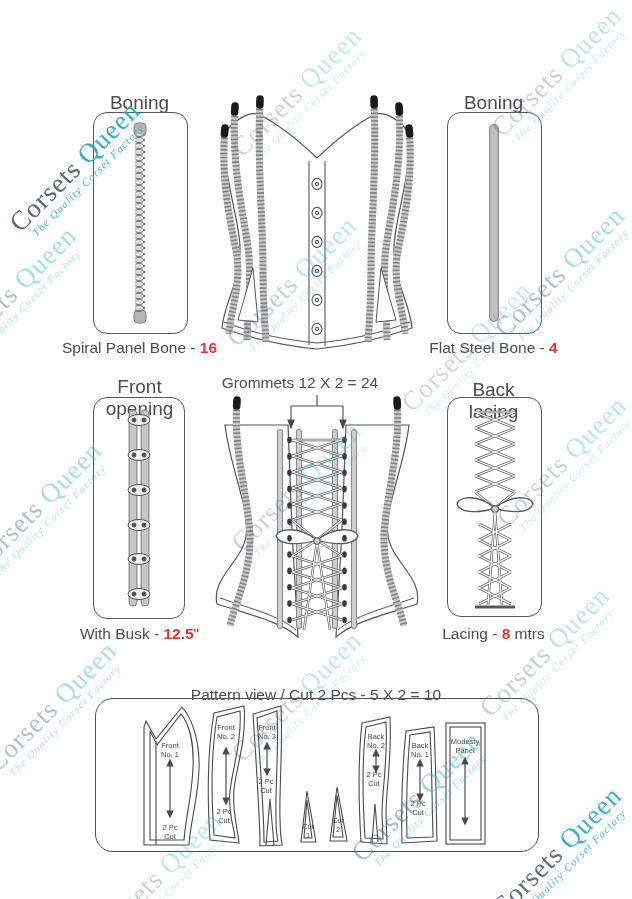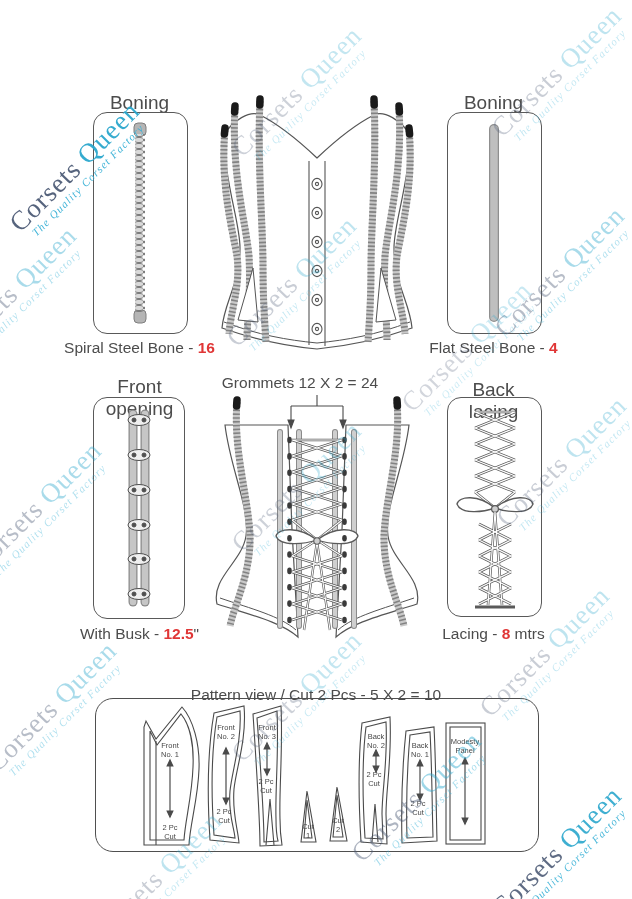--- a/index.html
+++ b/index.html
@@ -38,21 +38,21 @@
         </pattern>
       </defs>
       <g>
         <rect x="40" y="10" width="12" height="13" rx="4" fill="#b5b5b5" stroke="#7f7f7f" stroke-width="1"></rect>
         <rect x="40" y="197" width="12" height="13" rx="4" fill="#b5b5b5" stroke="#7f7f7f" stroke-width="1"></rect>
         <rect x="41" y="21" width="10" height="178" fill="url(#coilp)"></rect>
       </g>
     </svg>
   </div>
   <div class="caption" style="left:43px;top:339px;width:193px">
-    <span>Spiral Steel Bone - </span><span class="red">16</span><span></span>
+    <span>Spiral Panel Bone - </span><span class="red">16</span><span></span>
   </div>
 
   <div class="sec-label" style="left:447px;top:92px;width:93px">Boning</div>
   <div class="panel" style="left:447px;top:112px;width:93px;height:220px">
     <svg width="93" height="220" viewBox="0 0 93 220">
       <g>
         <path d="M46,16 L46,204" stroke="#8f8f8f" stroke-width="10" stroke-linecap="round" fill="none"></path>
         <path d="M46,16 L46,204" stroke="#bfbfbf" stroke-width="7.5" stroke-linecap="round" fill="none"></path>
       </g>
     </svg>

